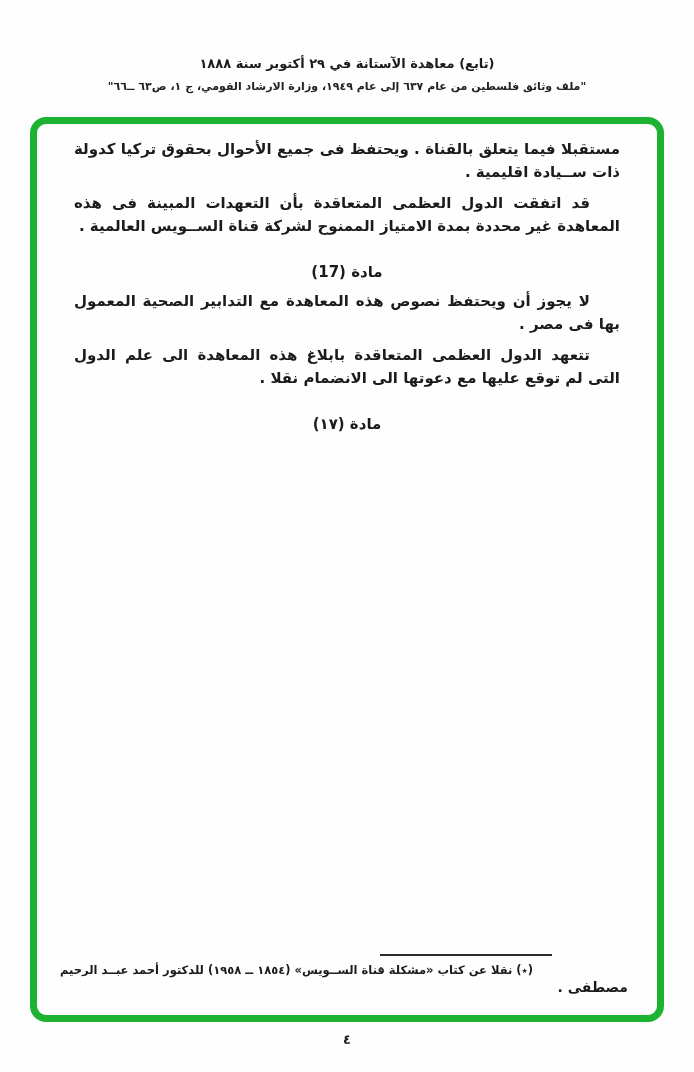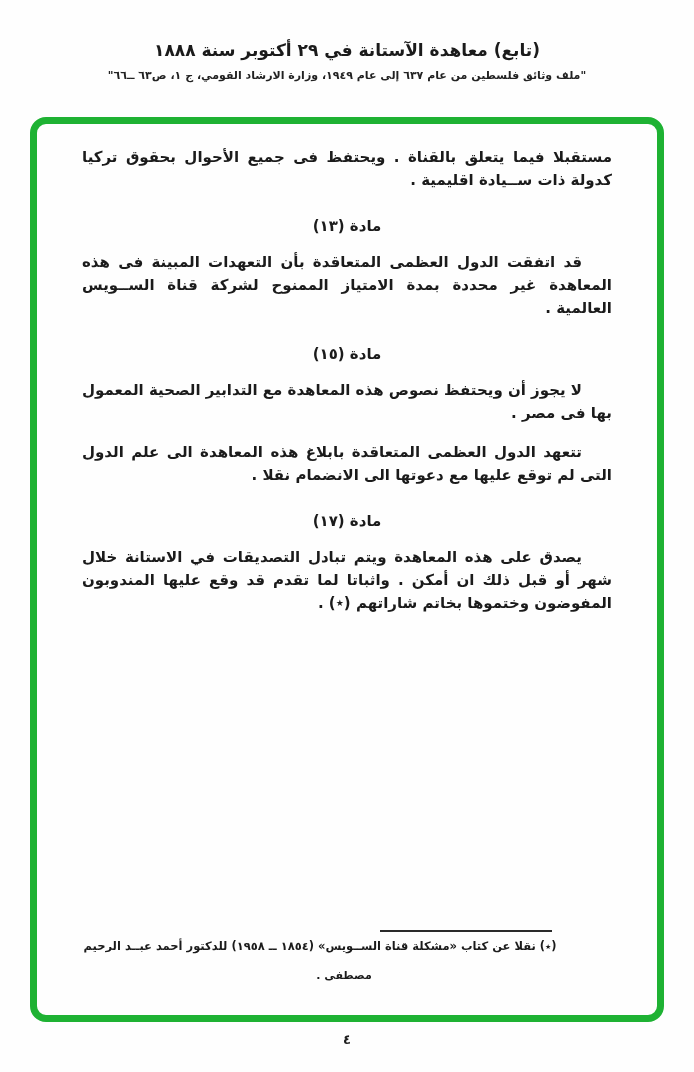--- a/index.html
+++ b/index.html
@@ -23,24 +23,24 @@
   
   .doc-header {
     position: absolute;
     top: 40px;
     left: 0;
     right: 0;
     text-align: center;
     direction: rtl;
   }
   .doc-title {
-    font-size: 17px;
+    font-size: 13px;
     font-weight: 700;
     letter-spacing: 0;
-    margin: 0 0 9px 0;
+    margin: 16px 0 9px 0;
   }
   .doc-source {
     font-size: 11px;
     font-weight: 700;
     margin: 0;
     color: #222;
   }
   
   .highlight-box {
     position: absolute;
@@ -58,21 +58,21 @@
     left: 66px;
     top: 130px;
     width: 562px;
     direction: rtl;
   }
   .par {
     font-size: 15px;
     line-height: 23px;
     font-weight: 700;
     text-align: justify;
-    margin: 16px;
+    margin: 8px;
   }
   .par.indent {
     text-indent: 30px;
   }
   .article-heading {
     font-size: 15px;
     font-weight: 700;
     text-align: center;
     margin: 25px 0 9px 0;
   }
@@ -87,30 +87,30 @@
   .footnote-rule {
     width: 172px;
     border-top: 2px solid #2a2a2a;
     margin: 0 76px 6px auto;
     height: 0;
   }
   .footnote-line1 {
     font-size: 11.5px;
     font-weight: 700;
     margin: 0;
-    text-align: center;
+    text-align: left;
     text-indent: 48px;
     white-space: nowrap;
     line-height: 17px;
   }
   .footnote-line2 {
-    font-size: 11px;
+    font-size: 14px;
     font-weight: 700;
-    margin: 12px;
-    text-align: center;
+    margin: 0;
+    text-align: right;
     line-height: 17px;
   }
   
   .page-number {
     position: absolute;
     left: 0;
     right: 0;
     top: 1032px;
     text-align: center;
     font-size: 13px;
@@ -126,39 +126,37 @@
     <p class="doc-title">(تابع) معاهدة الآستانة في ٢٩ أكتوبر سنة ١٨٨٨</p>
     <p class="doc-source">"ملف وثائق فلسطين من عام ٦٣٧ إلى عام ١٩٤٩، وزارة الارشاد القومي، ج ١، ص٦٣ ــ٦٦"</p>
   </div>
 
   <div class="highlight-box" style="border-color: rgb(30, 178, 51);"></div>
 
   <div class="doc-body">
     <p class="par">مستقبلا فيما يتعلق بالقناة . ويحتفظ فى جميع الأحوال بحقوق تركيا كدولة ذات ســيادة اقليمية .</p>
 
     <div>
-      <p class="article-heading">مادة (١٣)</p>
     </div>
 
     <div>
       <p class="par indent">قد اتفقت الدول العظمى المتعاقدة بأن التعهدات المبينة فى هذه المعاهدة غير محددة بمدة الامتياز الممنوح لشركة قناة الســويس العالمية .</p>
     </div>
 
     <div>
-      <p class="article-heading">مادة (١٥)</p>
+      <p class="article-heading">مادة (17)</p>
       <p class="par indent">لا يجوز أن ويحتفظ نصوص هذه المعاهدة مع التدابير الصحية المعمول بها فى مصر .</p>
     </div>
 
     <div>
       <p class="par indent">تتعهد الدول العظمى المتعاقدة بابلاغ هذه المعاهدة الى علم الدول التى لم توقع عليها مع دعوتها الى الانضمام نقلا .</p>
     </div>
 
     <div>
       <p class="article-heading">مادة (١٧)</p>
-      <p class="par indent">يصدق على هذه المعاهدة ويتم تبادل التصديقات في الاستانة خلال شهر أو قبل ذلك ان أمكن . واثباتا لما تقدم قد وقع عليها المندوبون المفوضون وختموها بخاتم شاراتهم (٭) .</p>
     </div>
   </div>
 
   <div class="footnote">
     <div class="footnote-rule"></div>
     <p class="footnote-line1">(٭) نقلا عن كتاب «مشكلة قناة الســويس» (١٨٥٤ ــ ١٩٥٨) للدكتور أحمد عبــد الرحيم</p>
     <p class="footnote-line2">مصطفى .</p>
   </div>
 
   <div class="page-number">٤</div>

